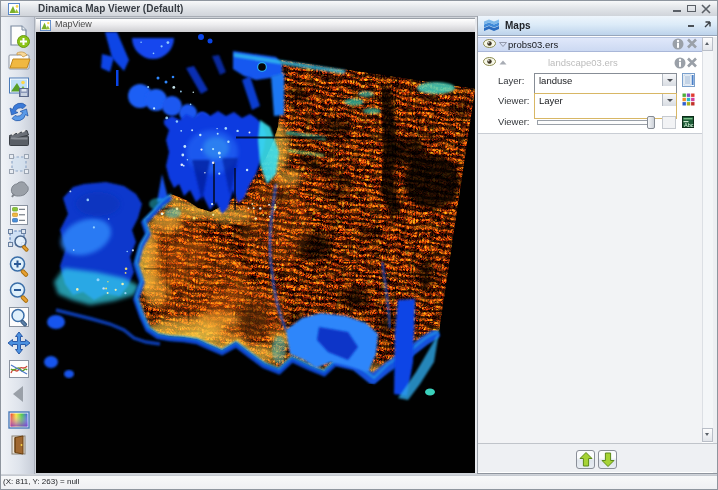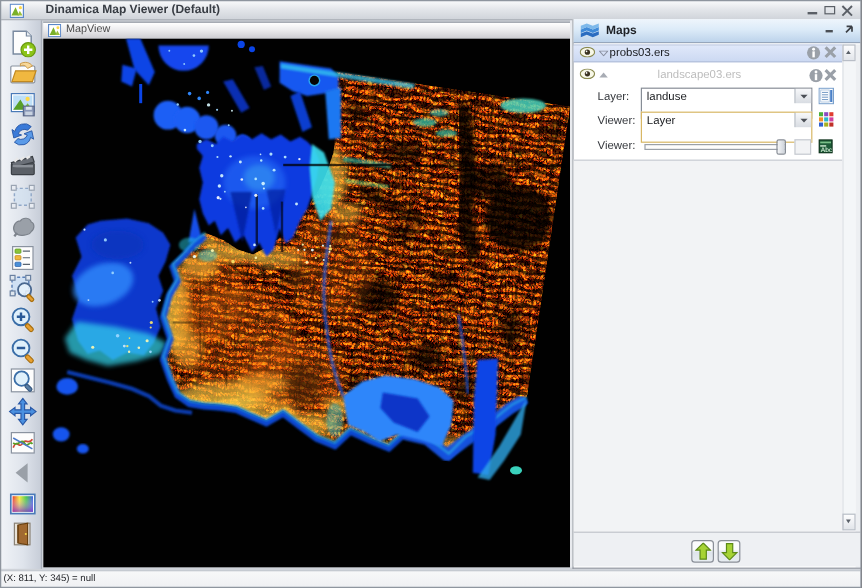--- a/index.html
+++ b/index.html
@@ -540,14 +540,14 @@
 <div class="gbtn" style="left:576px"></div>
 <div class="gbtn" style="left:598px"></div>
 <svg class="abs" style="left:579px;top:452px" width="14" height="15" viewBox="0 0 14 15">
  <polygon points="7,0.5 13,6.5 9.6,6.5 9.6,14 4.4,14 4.4,6.5 1,6.5" fill="#a6d335" stroke="#5c8a18" stroke-width="1"></polygon>
 </svg>
 <svg class="abs" style="left:601px;top:452px" width="14" height="15" viewBox="0 0 14 15">
  <polygon points="7,14.5 13,8.5 9.6,8.5 9.6,1 4.4,1 4.4,8.5 1,8.5" fill="#a6d335" stroke="#5c8a18" stroke-width="1"></polygon>
 </svg>
 <div id="pbottom"></div>
 <div id="statusbar"></div>
-<div id="status-txt">(X: 811, Y: 345) = null</div>
+<div id="status-txt">(X: 811, Y: 263) = null</div>
 <div id="frame"></div>
 
 </body></html>

